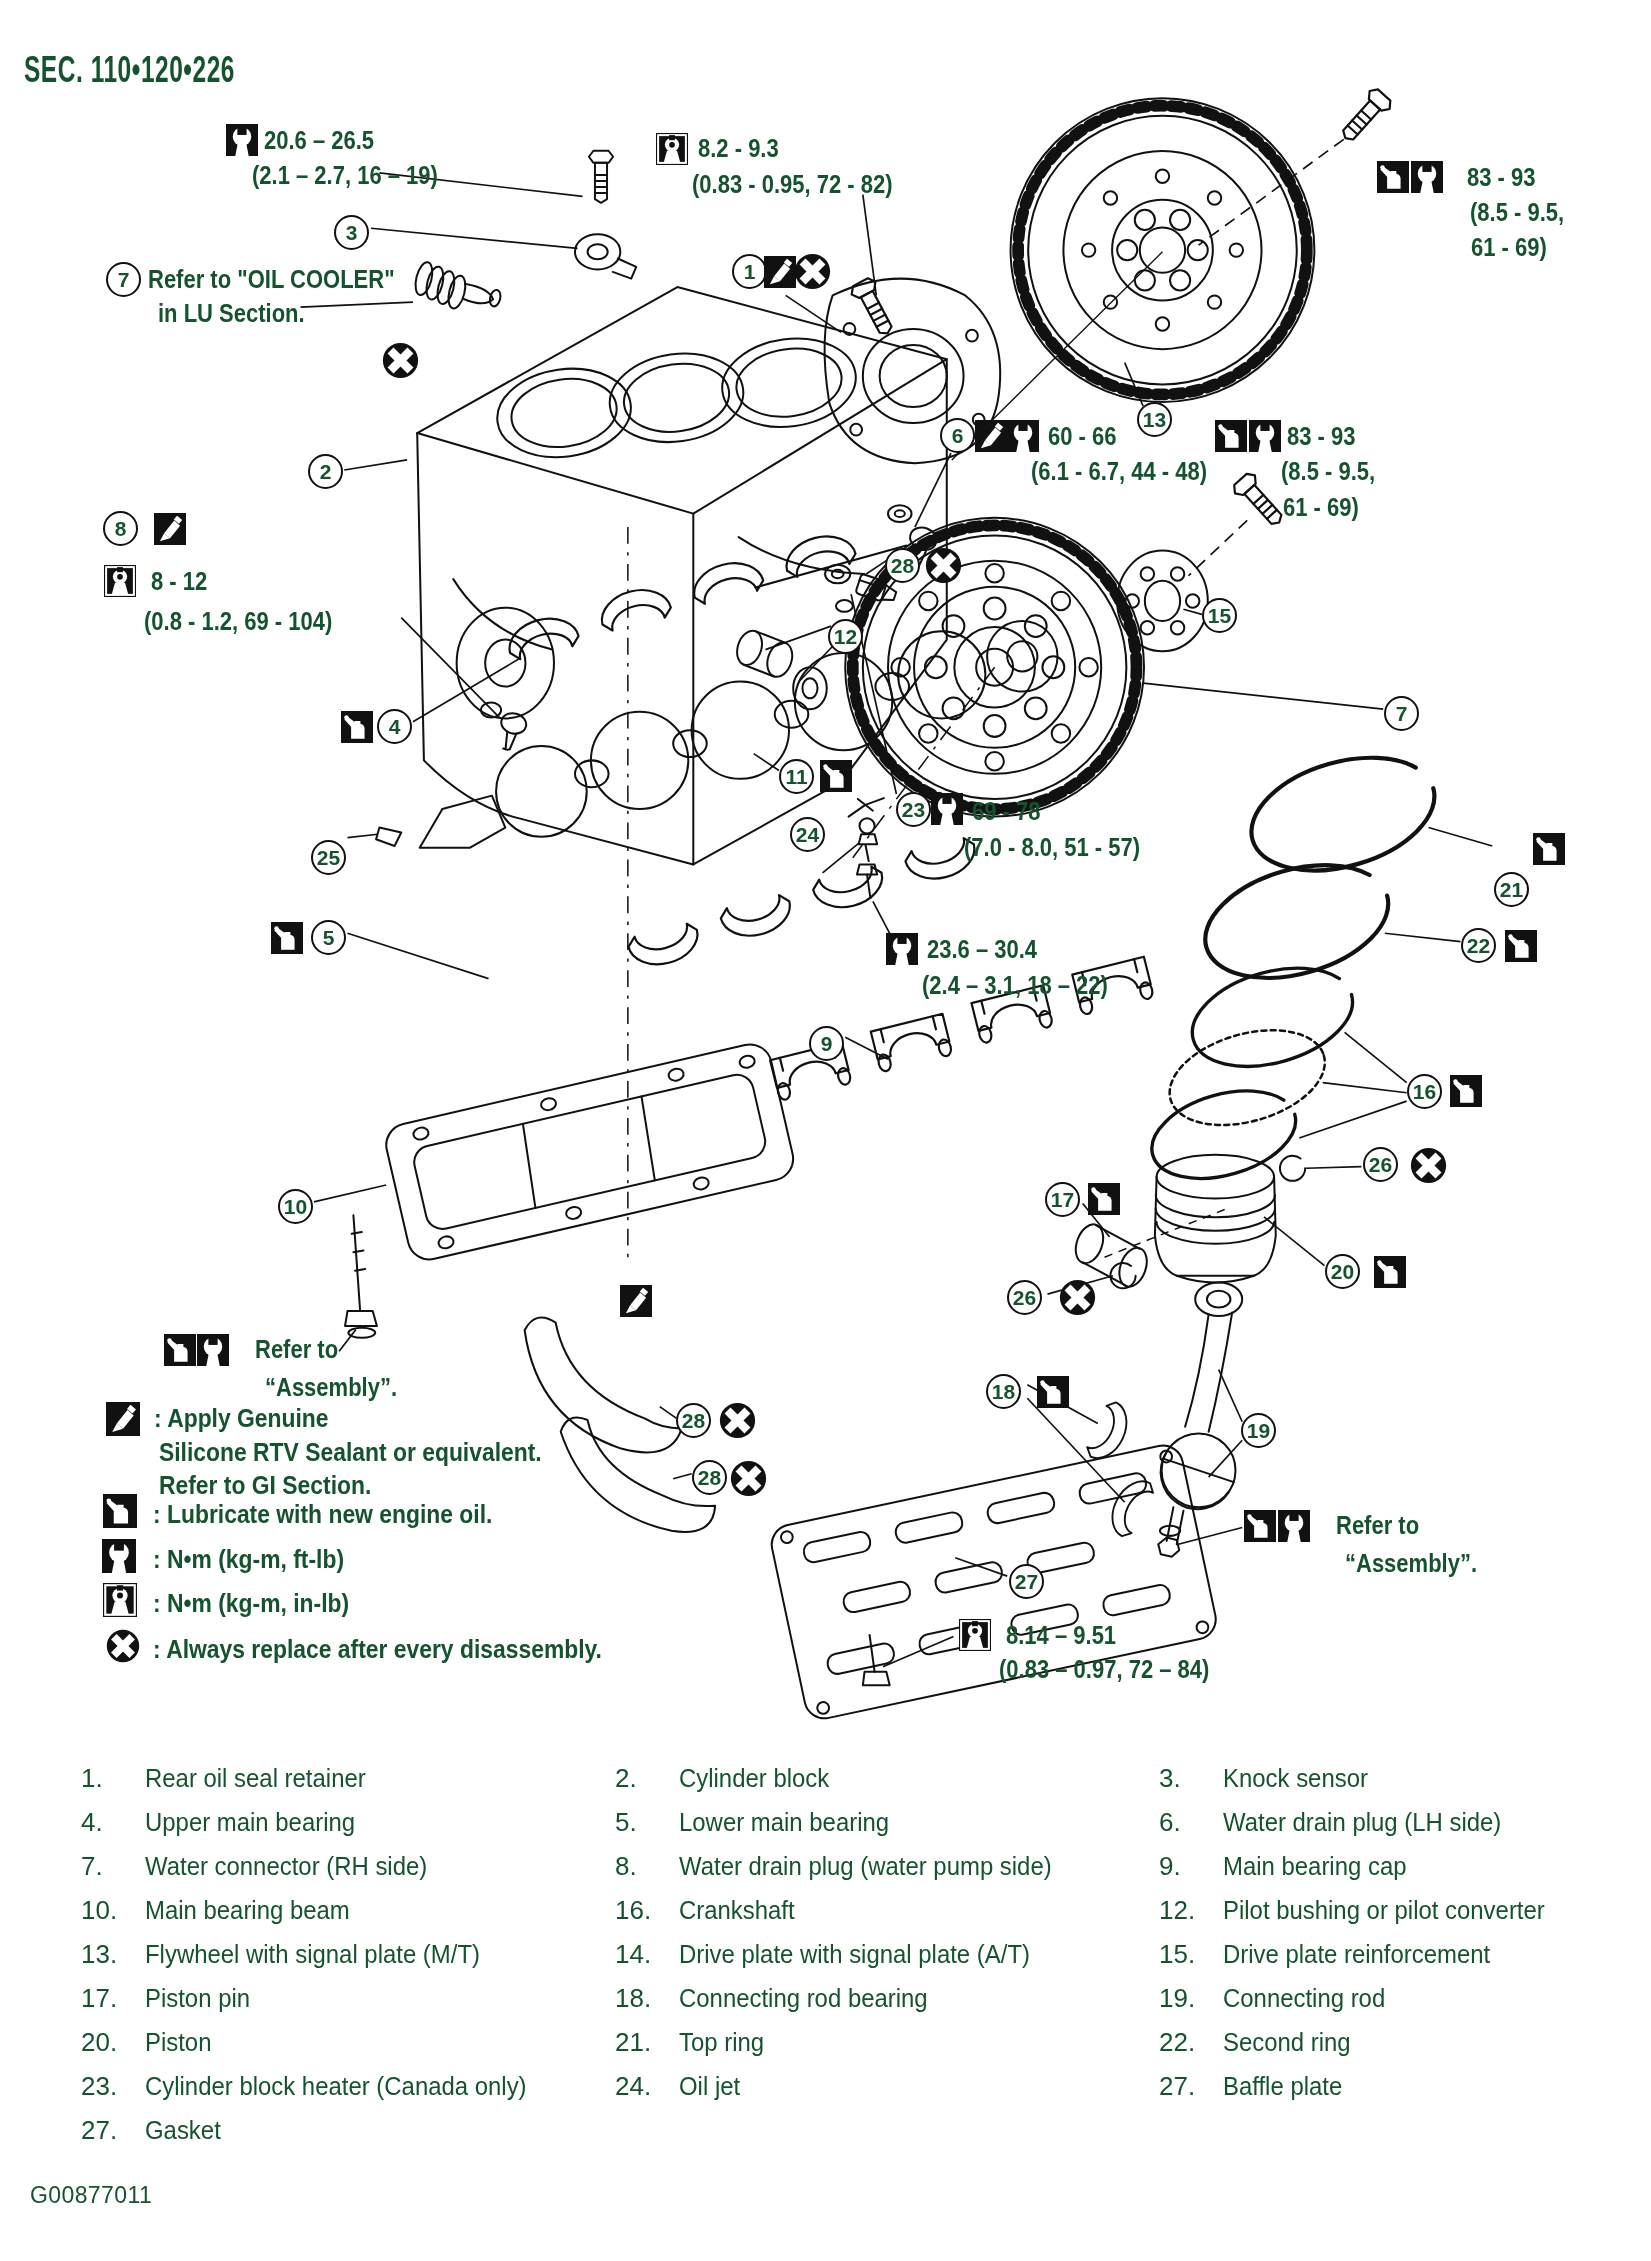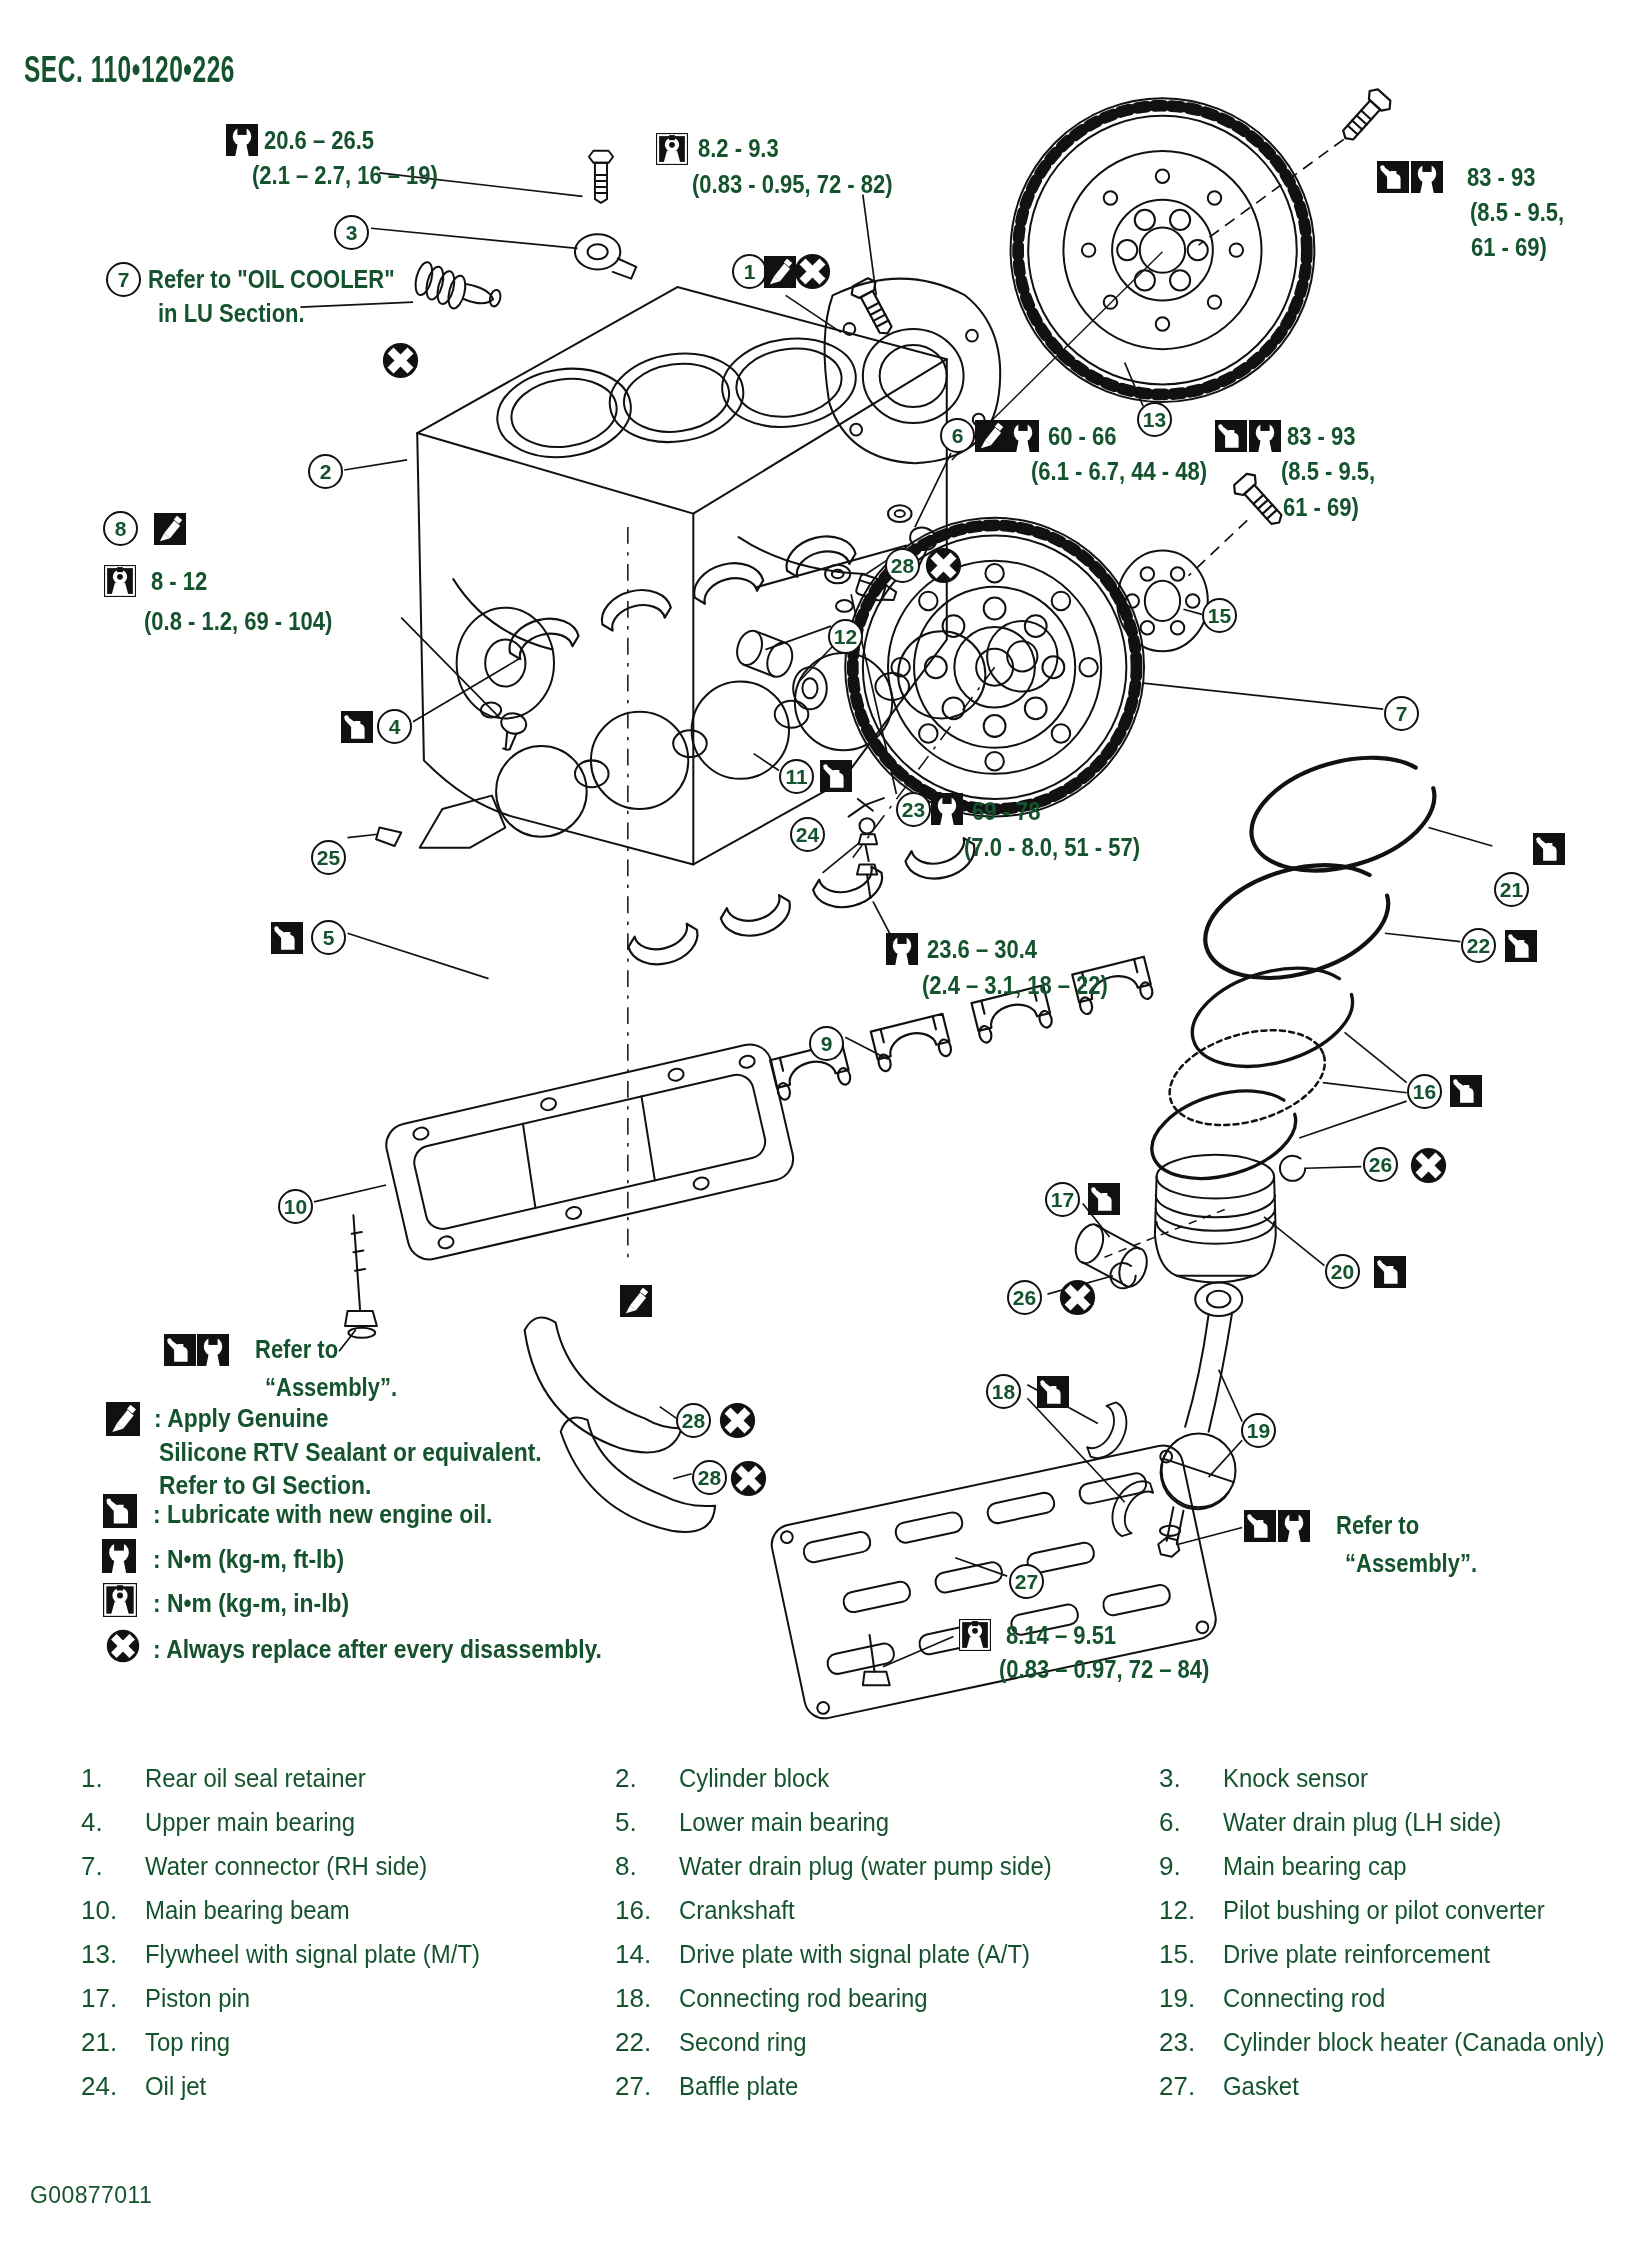--- a/index.html
+++ b/index.html
@@ -814,20 +814,24 @@
       </div>
       <div class="pcell">
         <span class="pnum">18.</span>
         <span class="pname">Connecting rod bearing</span>
       </div>
       <div class="pcell">
         <span class="pnum">19.</span>
         <span class="pname">Connecting rod</span>
       </div>
       <div class="pcell">
+        <span class="pnum">20.</span>
+        <span class="pname">Piston</span>
+      </div>
+      <div class="pcell">
         <span class="pnum">21.</span>
         <span class="pname">Top ring</span>
       </div>
       <div class="pcell">
         <span class="pnum">22.</span>
         <span class="pname">Second ring</span>
       </div>
       <div class="pcell">
         <span class="pnum">23.</span>
         <span class="pname">Cylinder block heater (Canada only)</span>

